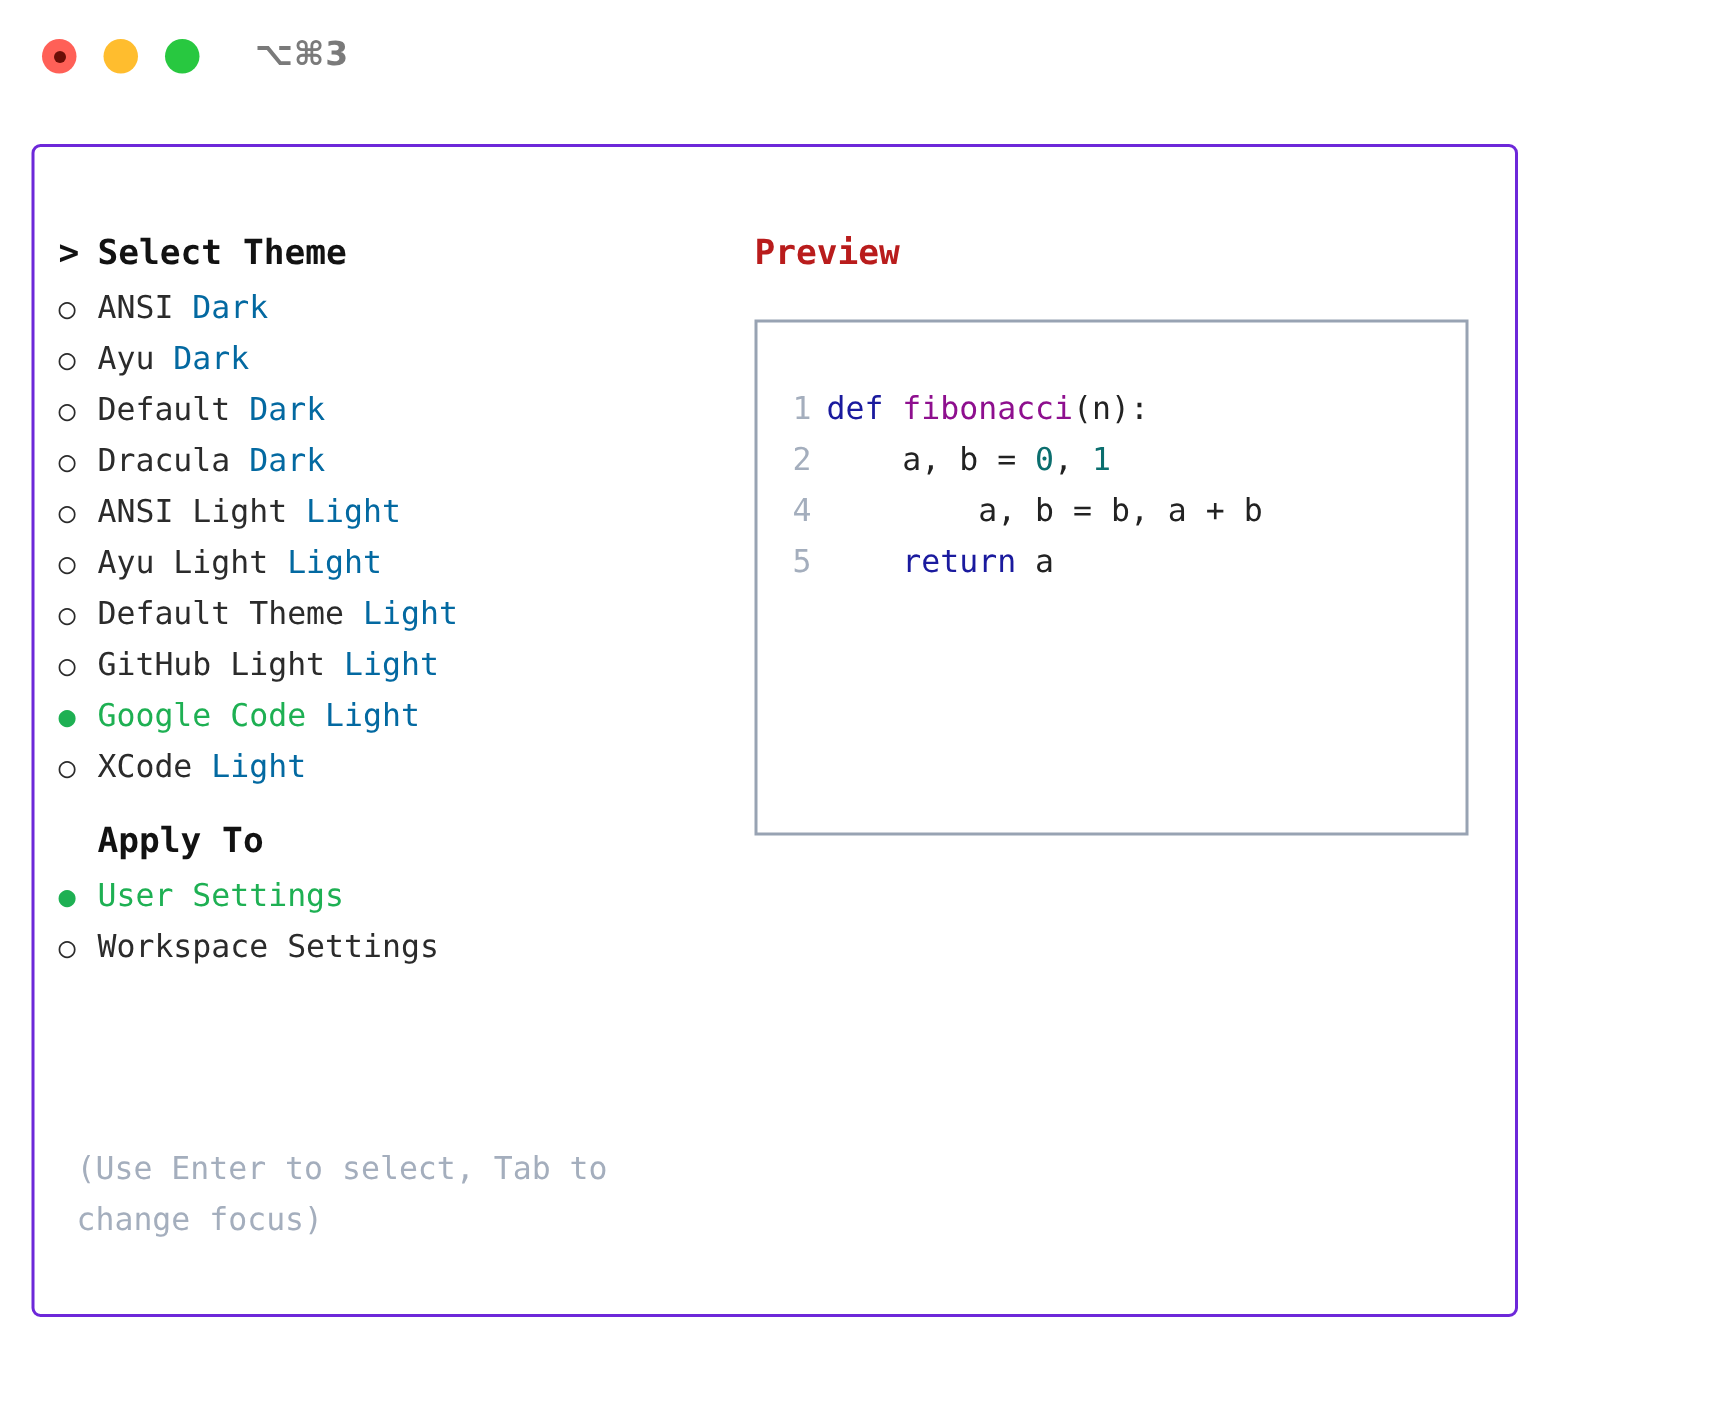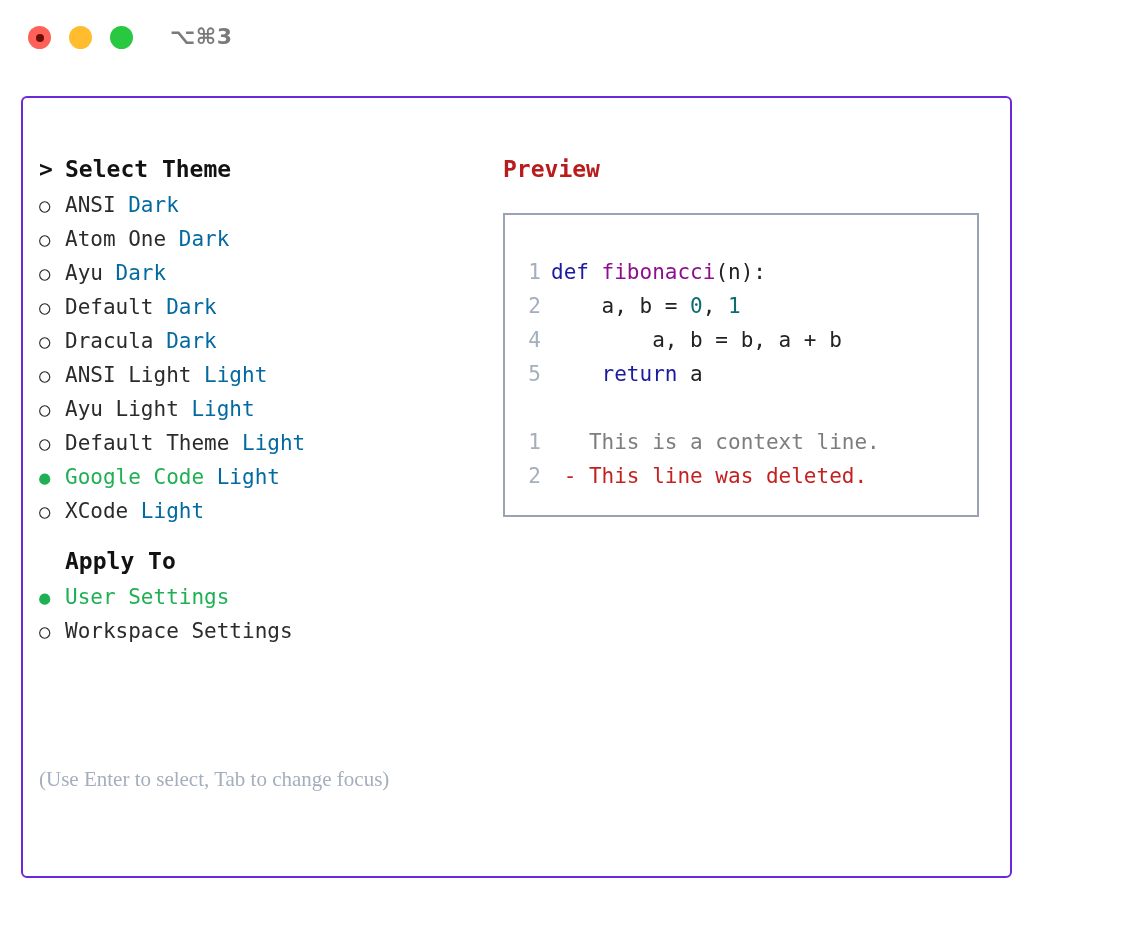--- a/index.html
+++ b/index.html
@@ -118,46 +118,45 @@
   .theme-name.sel { color: #1eb053; }
   .theme-kind { color: #0369a1; }
 
   #apply-header {
     margin-top: 14px;
   }
   #apply-header .bullet { visibility: hidden; }
 
   #hint {
     position: absolute;
-    left: 16px; top: 664px;
+    left: 28px; top: 664px;
     width: 420px;
     font-size: 21px;
     line-height: 34px;
     color: #a4aebd;
-    font-family: Liberation Serif, serif;
   }
 
   
   #preview-column {
     position: absolute;
     left: 480px; top: 52px;
     width: 490px;
   }
 
   #preview-title {
     font-size: 23px;
     font-weight: bold;
     color: #b91c1c;
     line-height: 38px;
   }
 
   #preview-box {
     margin-top: 25px;
     width: 476px;
-    height: 304px;
+    height: 344px;
     border: 2px solid #98a3b3;
     background: #ffffff;
     box-sizing: border-box;
     padding: 40px 0 0 0;
     overflow: hidden;
   }
 
   .code-line {
     font-size: 21px;
     line-height: 34px;
@@ -197,27 +196,27 @@
   <div id="panel">
 
     <div id="theme-column">
 
       <div class="header-row">
         <span class="bullet">&gt;</span><span>Select Theme</span>
       </div>
 
       <div id="theme-items">
           <div class="row"><span class="bullet">○</span><span class="theme-name">ANSI</span><span class="theme-kind"> Dark</span></div>
-          <div class="row"><span class="bullet">○</span><span class="theme-name">Atom One</span><span class="theme-kind"> Dark</span></div>
           <div class="row"><span class="bullet">○</span><span class="theme-name">Ayu</span><span class="theme-kind"> Dark</span></div>
           <div class="row"><span class="bullet">○</span><span class="theme-name">Default</span><span class="theme-kind"> Dark</span></div>
           <div class="row"><span class="bullet">○</span><span class="theme-name">Dracula</span><span class="theme-kind"> Dark</span></div>
           <div class="row"><span class="bullet">○</span><span class="theme-name">ANSI Light</span><span class="theme-kind"> Light</span></div>
           <div class="row"><span class="bullet">○</span><span class="theme-name">Ayu Light</span><span class="theme-kind"> Light</span></div>
           <div class="row"><span class="bullet">○</span><span class="theme-name">Default Theme</span><span class="theme-kind"> Light</span></div>
+          <div class="row"><span class="bullet">○</span><span class="theme-name">GitHub Light</span><span class="theme-kind"> Light</span></div>
           <div class="row"><span class="bullet sel">●</span><span class="theme-name sel">Google Code</span><span class="theme-kind"> Light</span></div>
           <div class="row"><span class="bullet">○</span><span class="theme-name">XCode</span><span class="theme-kind"> Light</span></div>
         </div>
 
       <div class="header-row" id="apply-header">
         <span class="bullet">○</span><span>Apply To</span>
       </div>
 
       <div id="apply-items">
           <div class="row"><span class="bullet sel">●</span><span class="theme-name sel">User Settings</span></div>
@@ -231,21 +230,17 @@
       <div id="preview-title">Preview</div>
 
       <div id="preview-box">
         <div id="preview-code">
             <div class="code-line"><span class="ln">1</span><span class="tok-kw">def </span><span class="tok-fn">fibonacci</span><span class="tok-txt">(n):</span></div>
             <div class="code-line"><span class="ln">2</span><span class="tok-txt">    a, b = </span><span class="tok-num">0</span><span class="tok-txt">, </span><span class="tok-num">1</span></div>
             <div class="code-line"><span class="ln">4</span><span class="tok-txt">        a, b = b, a + b</span></div>
             <div class="code-line"><span class="ln">5</span><span class="tok-txt">    </span><span class="tok-kw">return</span><span class="tok-txt"> a</span></div>
           </div>
         <div class="code-gap"></div>
-        <div id="preview-diff">
-            <div class="code-line"><span class="ln">1</span><span class="tok-ctx">   This is a context line.</span></div>
-            <div class="code-line"><span class="ln">2</span><span class="tok-del"> - This line was deleted.</span></div>
-          </div>
       </div>
     </div>
 
   </div>
 </div>
 
 </body></html>

